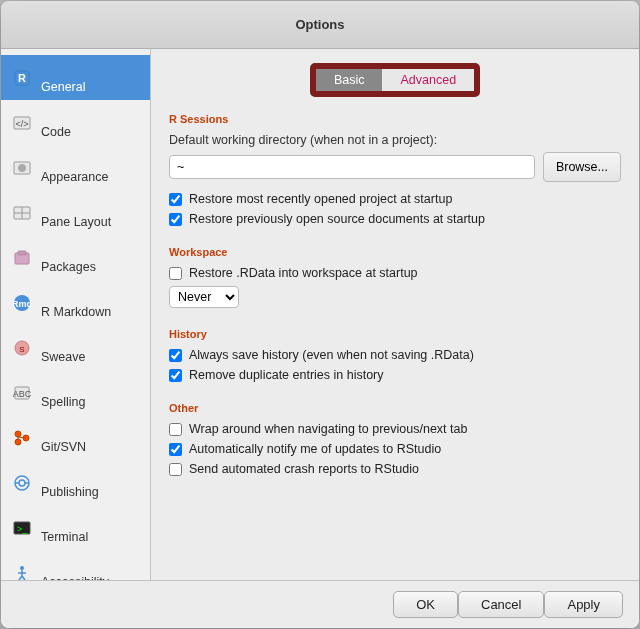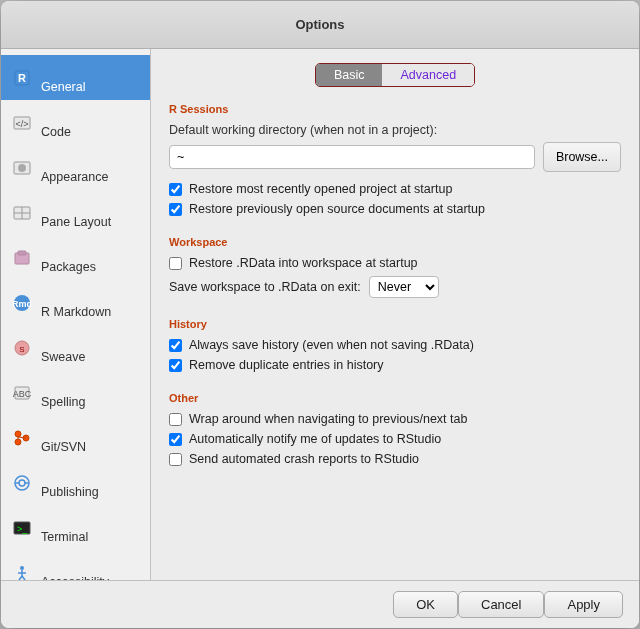--- a/index.html
+++ b/index.html
@@ -86,30 +86,30 @@
       padding: 14px 18px 10px 18px;
       overflow-y: auto;
     }
     .tab-bar {
       display: flex;
       justify-content: center;
       margin-bottom: 16px;
     }
     .tab-group {
       display: inline-flex;
-      border: 1px solid #7f1d1d;
+      border: 6px solid #7f1d1d;
       border-radius: 5px;
       overflow: hidden;
     }
     .tab {
       padding: 4px 18px;
       font-size: 12.5px;
       cursor: pointer;
       background: #e8e8e8;
-      color: #6d28d9;
+      color: #be185d;
       border: none;
       outline: none;
     }
     .tab.active {
       background: #888;
       color: white;
     }
     .section-title {
       font-weight: bold;
       font-size: 11px;
@@ -363,21 +363,20 @@
         </div>
       </div>
 
       <div class="section">
         <div class="section-title">Workspace</div>
         <div class="checkbox-row">
           <input type="checkbox" style="">
           <span>Restore .RData into workspace at startup</span>
         </div>
         <div class="save-row">
-          <span>Save workspace to .RData on exit:</span>
           <select>
             <option value="Never" selected="">Never</option>
             <option value="Always">Always</option>
             <option value="Ask">Ask</option>
           </select>
         </div>
       </div>
 
       <div class="section">
         <div class="section-title">History</div>

